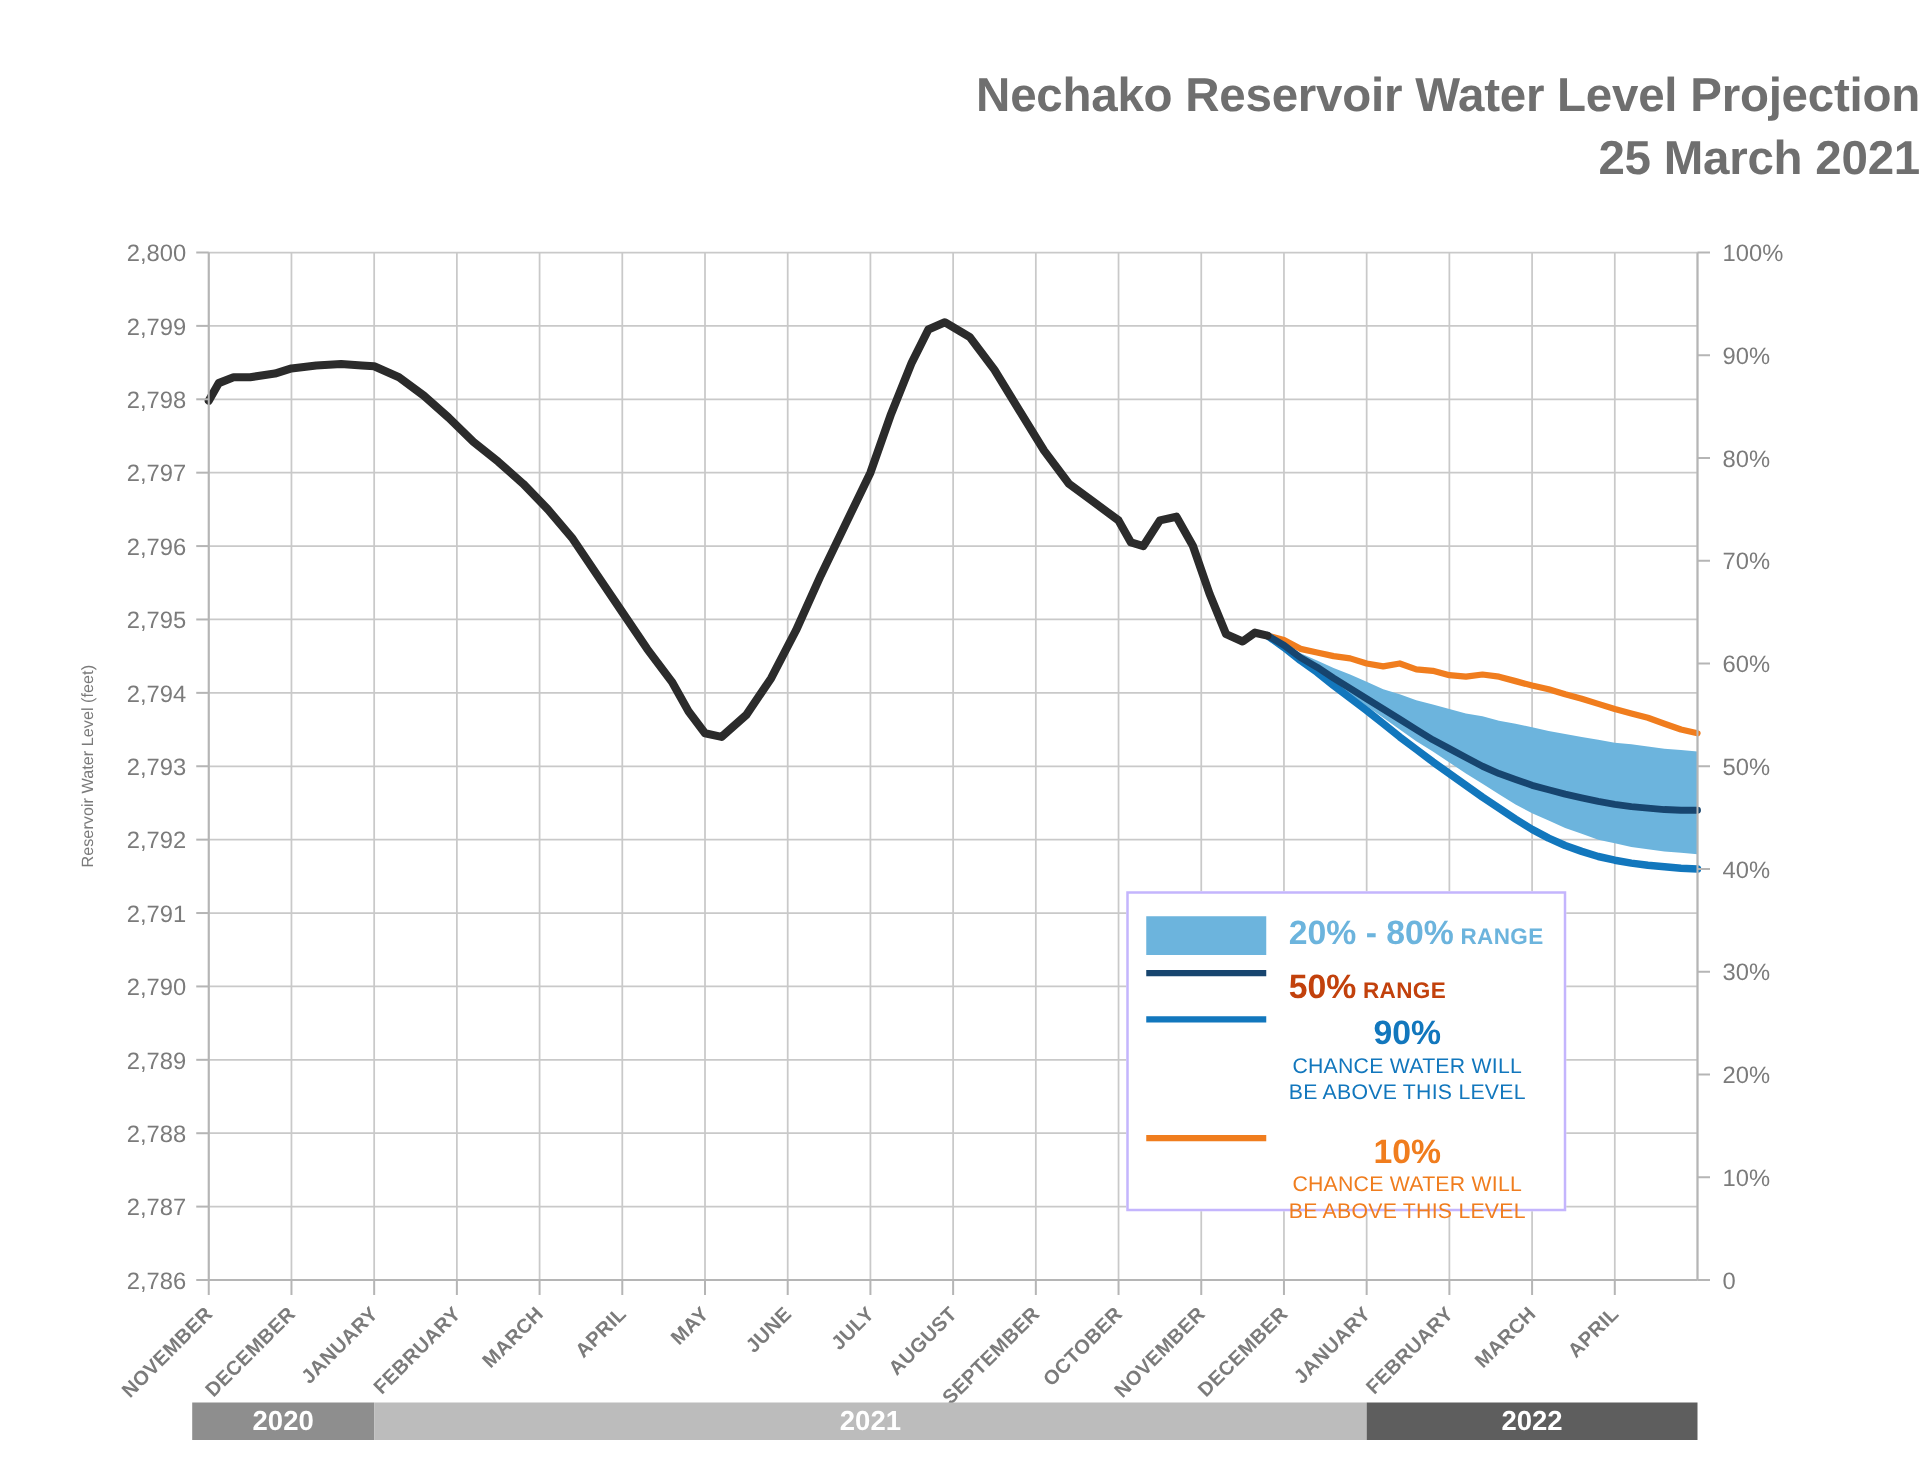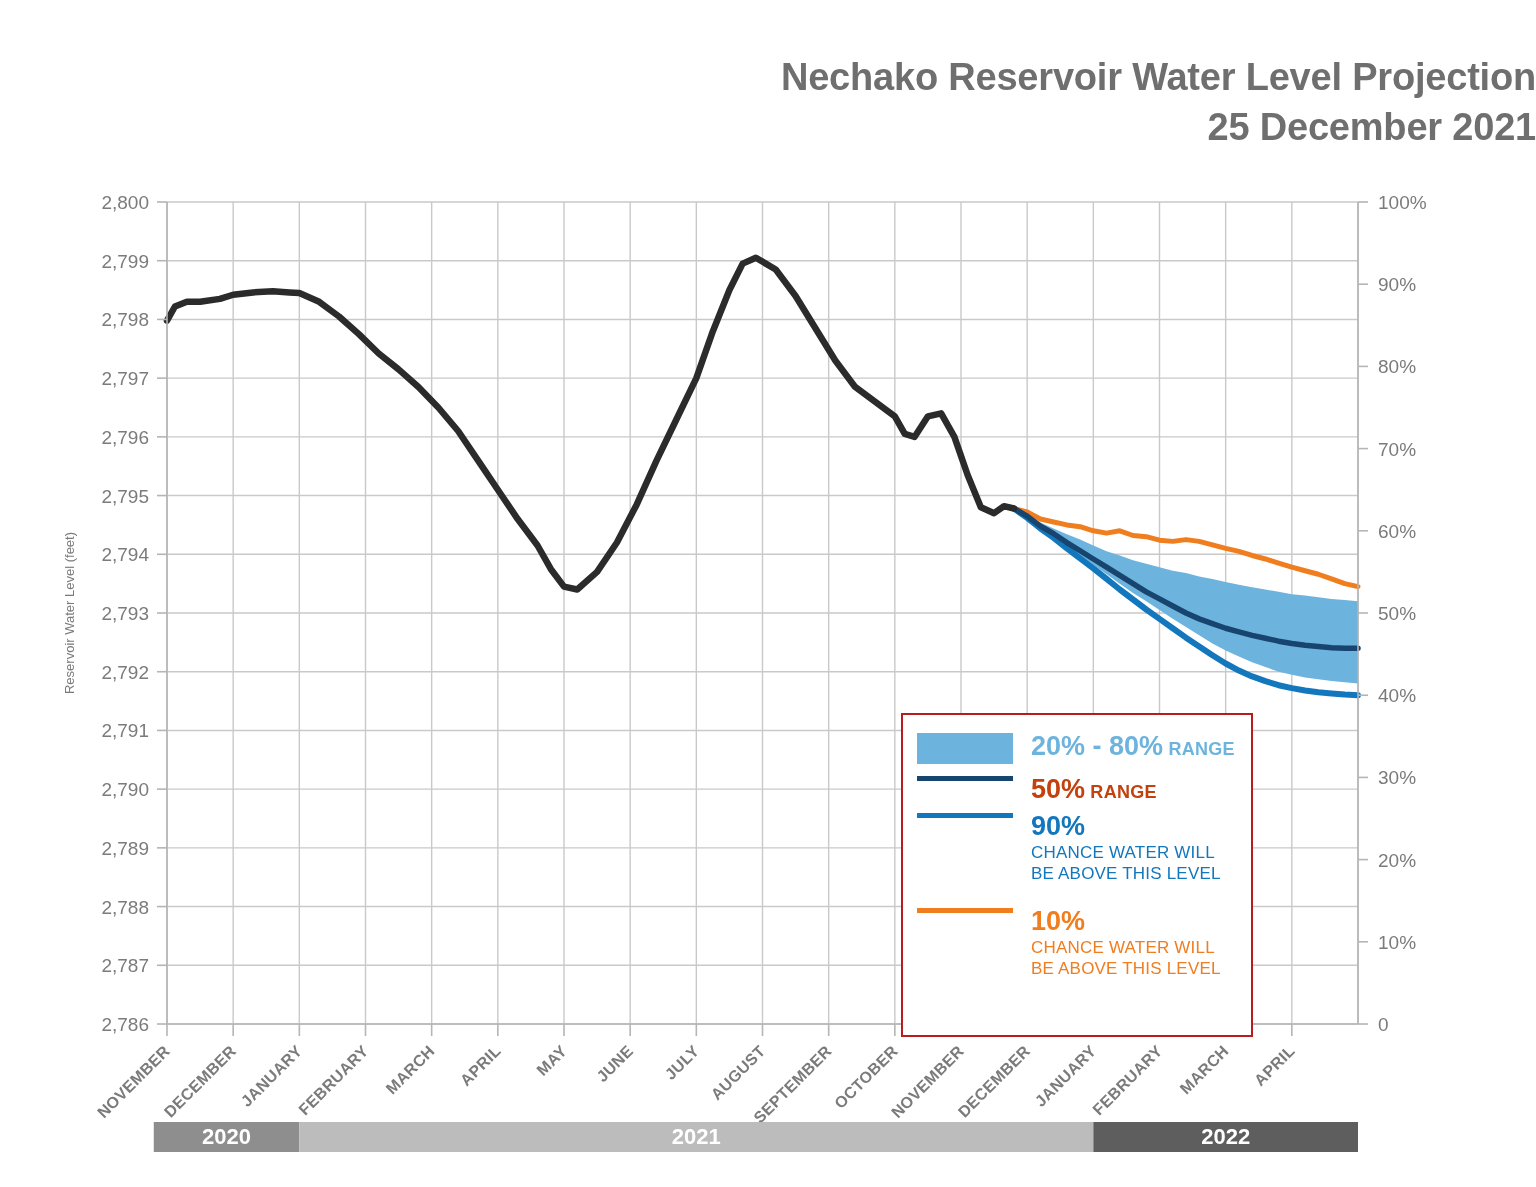--- a/index.html
+++ b/index.html
@@ -49,24 +49,25 @@
   }
   .year-text {
     font-size: 22px;
     fill: #ffffff;
     font-weight: bold;
     font-family: "Liberation Sans", sans-serif;
   }
   .legend-box {
     position: absolute;
     left: 901px; top: 713px;
-    width: 352px; height: 324px;
+    width: 352px; height: 256px;
     background: #ffffff;
-    border: 2px solid #b91c1c;
+    border: 2px solid #c4b5fd;
     box-sizing: border-box;
+    text-align: center;
   }
   .legend-rows {
     position: absolute;
     inset: 0;
     padding: 18px 0 0 0;
   }
   .legend-row {
     display: flex;
     align-items: flex-start;
     padding: 0 14px;
@@ -105,21 +106,21 @@
     margin-top: 3px;
   }
 </style>
 </head>
 <body>
 
 <div id="chart-root">
 
   <div class="title-block">
     <span>Nechako Reservoir Water Level Projection</span>
-    <span class="title-line2">25 December 2021</span>
+    <span class="title-line2">25 March 2021</span>
   </div>
 
   <svg id="plot-svg" width="1536" height="1187">
       <line x1="167" x2="1358" y1="202" y2="202" stroke="#c9c9c9" stroke-width="1.4"></line>
       <line x1="167" x2="1358" y1="260.71428571428567" y2="260.71428571428567" stroke="#c9c9c9" stroke-width="1.4"></line>
       <line x1="167" x2="1358" y1="319.42857142857144" y2="319.42857142857144" stroke="#c9c9c9" stroke-width="1.4"></line>
       <line x1="167" x2="1358" y1="378.1428571428571" y2="378.1428571428571" stroke="#c9c9c9" stroke-width="1.4"></line>
       <line x1="167" x2="1358" y1="436.8571428571429" y2="436.8571428571429" stroke="#c9c9c9" stroke-width="1.4"></line>
       <line x1="167" x2="1358" y1="495.57142857142856" y2="495.57142857142856" stroke="#c9c9c9" stroke-width="1.4"></line>
       <line x1="167" x2="1358" y1="554.2857142857143" y2="554.2857142857143" stroke="#c9c9c9" stroke-width="1.4"></line>

